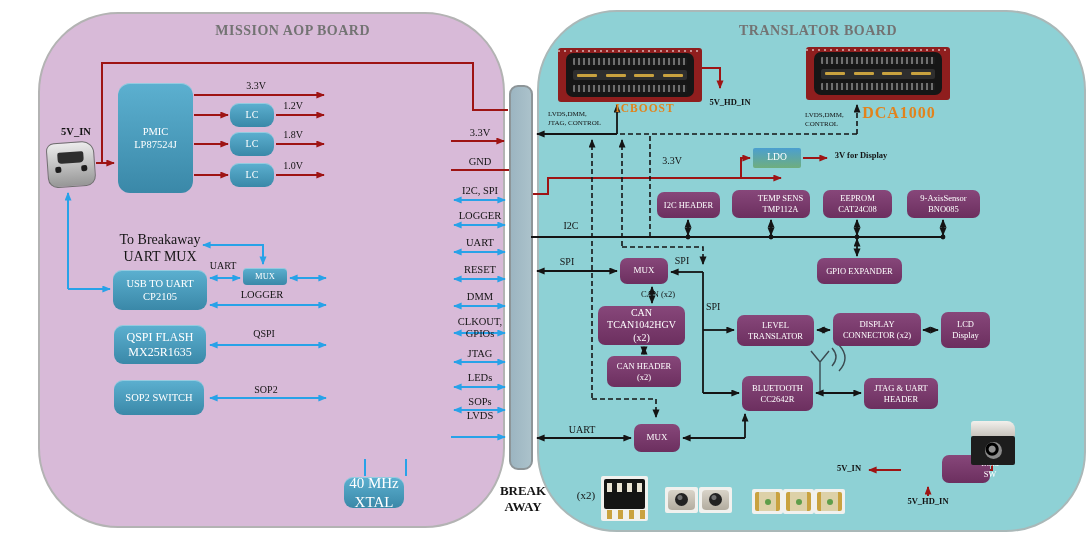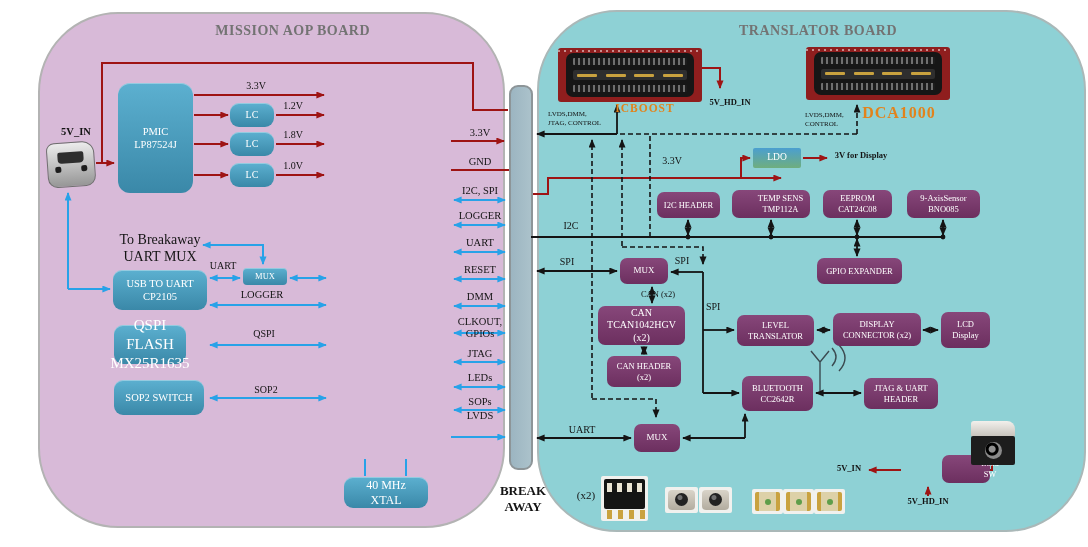--- a/index.html
+++ b/index.html
@@ -189,28 +189,28 @@
   <div class="lbl" style="left:273px;top:160px;width:40px;font-size:10px;">1.0V</div>
 
   <div class="lbl pre" style="left:116px;top:232px;width:88px;font-size:14px;">To Breakaway
 UART MUX</div>
   <div class="lbl" style="left:205px;top:260px;width:36px;font-size:10px;">UART</div>
   <div class="box teal" style="left:243px;top:268px;width:44px;height:17px;font-size:8.5px;border-radius:4px;">MUX</div>
   <div class="box teal pre" style="left:113px;top:270px;width:94px;height:40px;font-size:10.5px;">USB TO UART
 CP2105</div>
   <div class="lbl" style="left:234px;top:289px;width:56px;font-size:10.5px;">LOGGER</div>
 
-  <div class="box teal pre" style="left:114px;top:325px;width:72px;height:39px;font-size:15px;">QSPI FLASH
+  <div class="box teal pre" style="left:114px;top:325px;width:92px;height:39px;font-size:12px;">QSPI FLASH
 MX25R1635</div>
   <div class="lbl" style="left:242px;top:328px;width:44px;font-size:10px;">QSPI</div>
 
   <div class="box teal" style="left:114px;top:380px;width:90px;height:35px;font-size:10.5px;">SOP2 SWITCH</div>
   <div class="lbl" style="left:244px;top:384px;width:44px;font-size:10px;">SOP2</div>
 
-  <div class="box teal pre" style="left:344px;top:477px;width:84px;height:31px;font-size:12px;">40 MHz
+  <div class="box teal pre" style="left:344px;top:477px;width:60px;height:31px;font-size:15px;">40 MHz
 XTAL</div>
 
   <div class="lbl" style="left:452px;top:127px;width:56px;font-size:10.5px;">3.3V</div>
   <div class="lbl" style="left:452px;top:156px;width:56px;font-size:10.5px;">GND</div>
   <div class="lbl" style="left:452px;top:185px;width:56px;font-size:10.5px;">I2C, SPI</div>
   <div class="lbl" style="left:452px;top:210px;width:56px;font-size:10.5px;">LOGGER</div>
   <div class="lbl" style="left:452px;top:237px;width:56px;font-size:10.5px;">UART</div>
   <div class="lbl" style="left:452px;top:264px;width:56px;font-size:10.5px;">RESET</div>
   <div class="lbl" style="left:452px;top:291px;width:56px;font-size:10.5px;">DMM</div>
   <div class="lbl pre" style="left:452px;top:316px;width:56px;font-size:10.5px;line-height:1.15;">CLKOUT,

